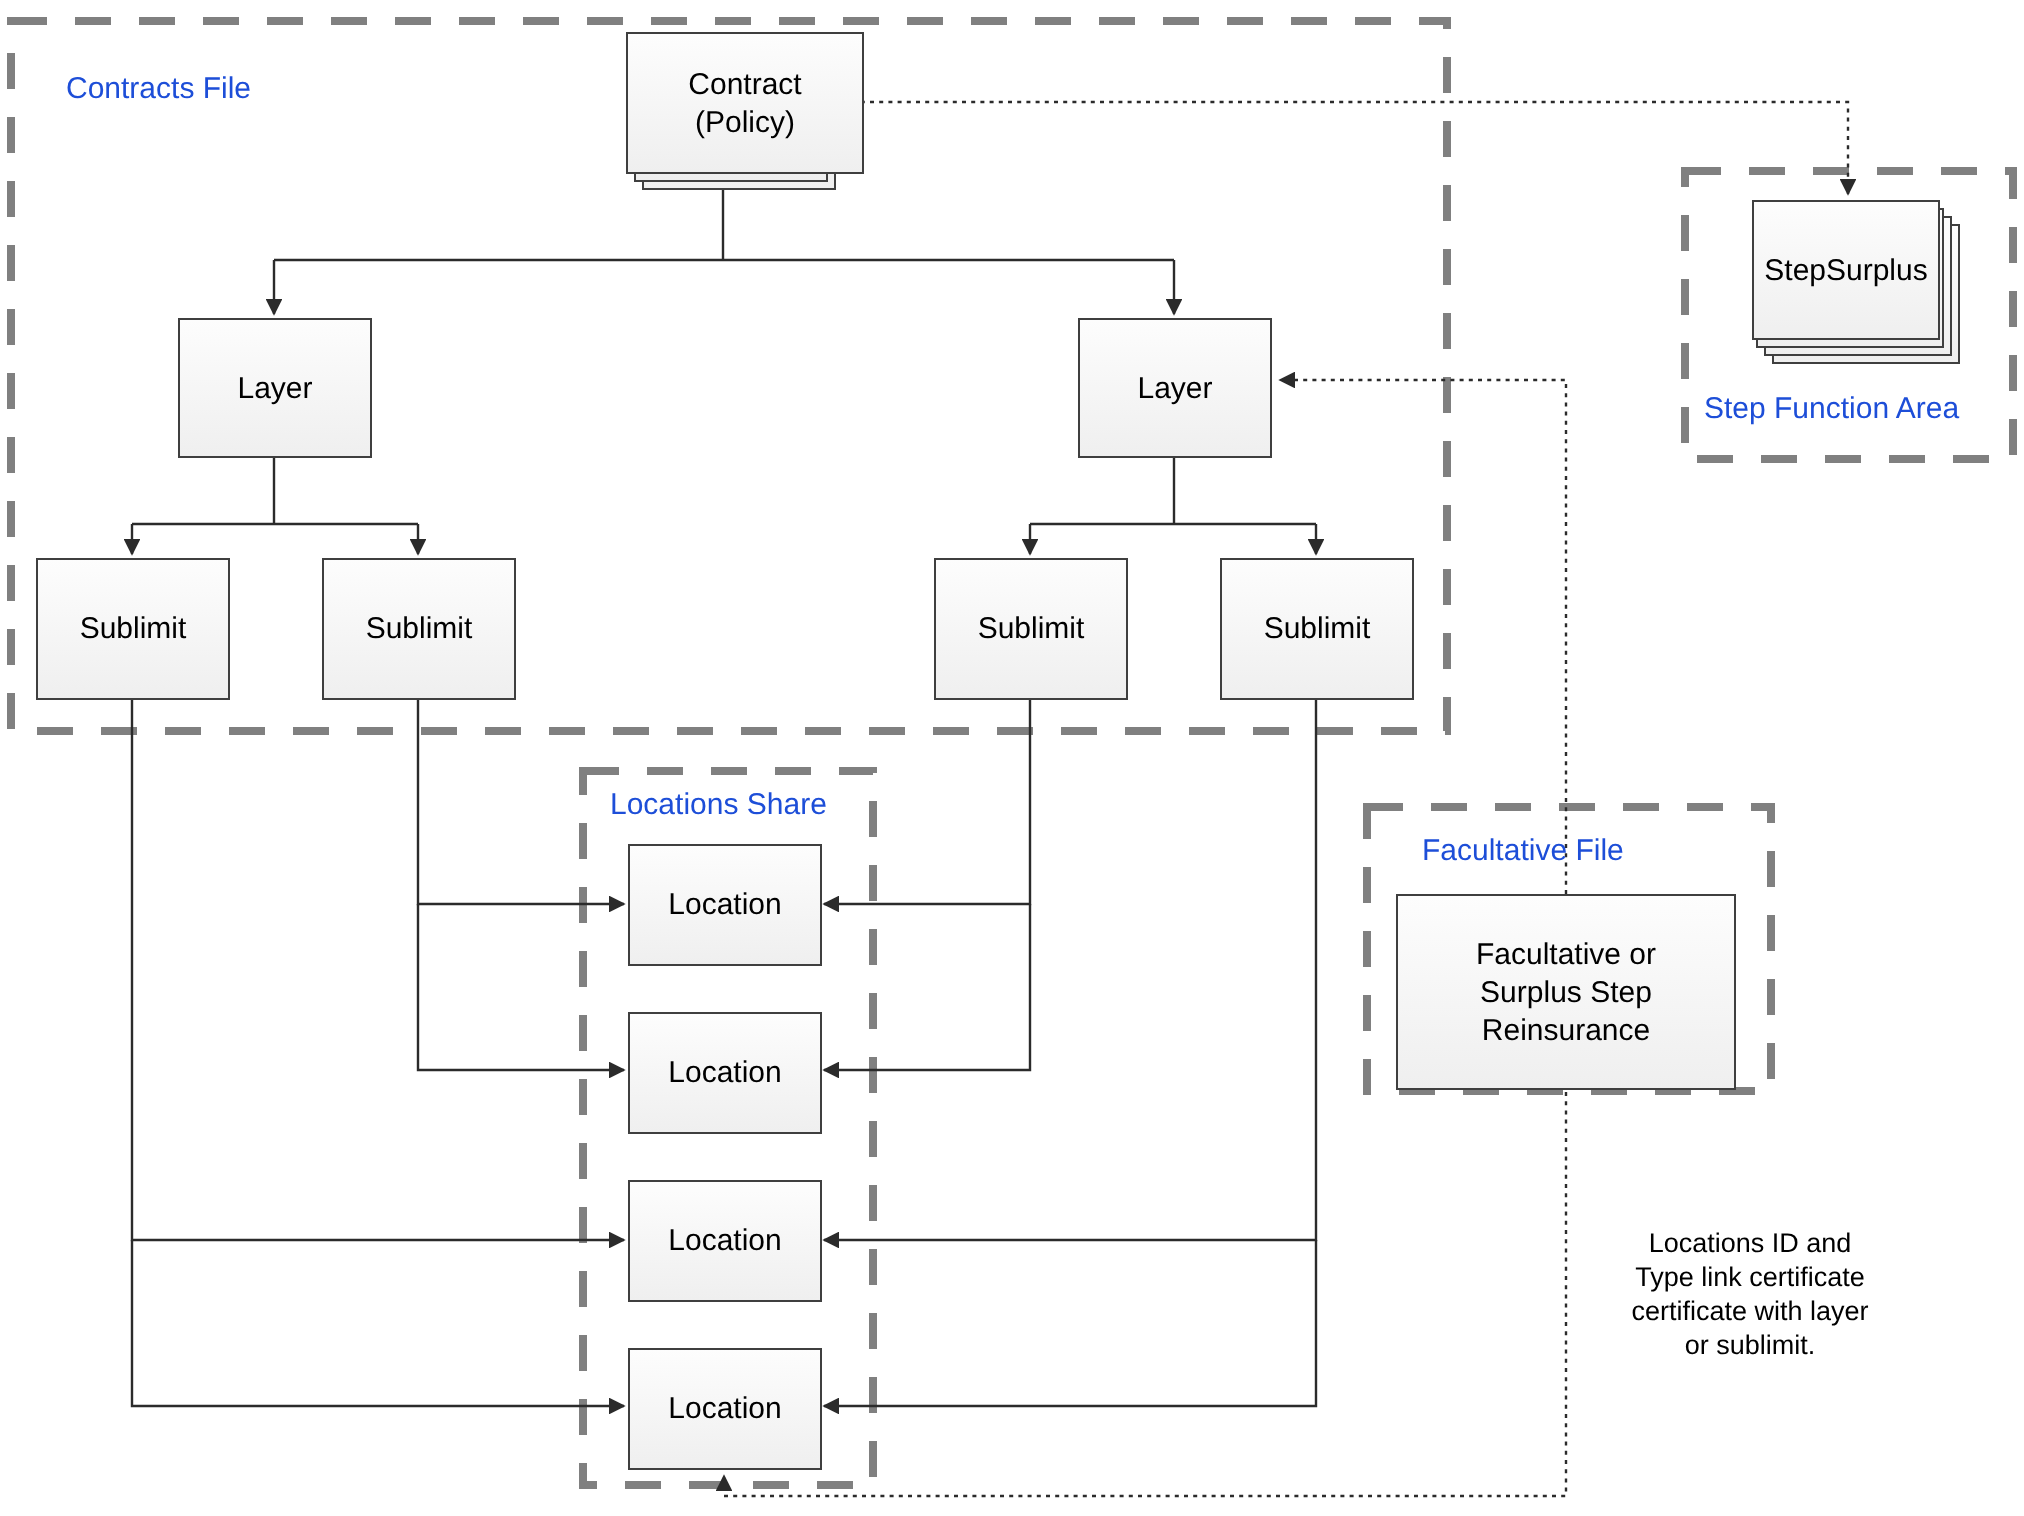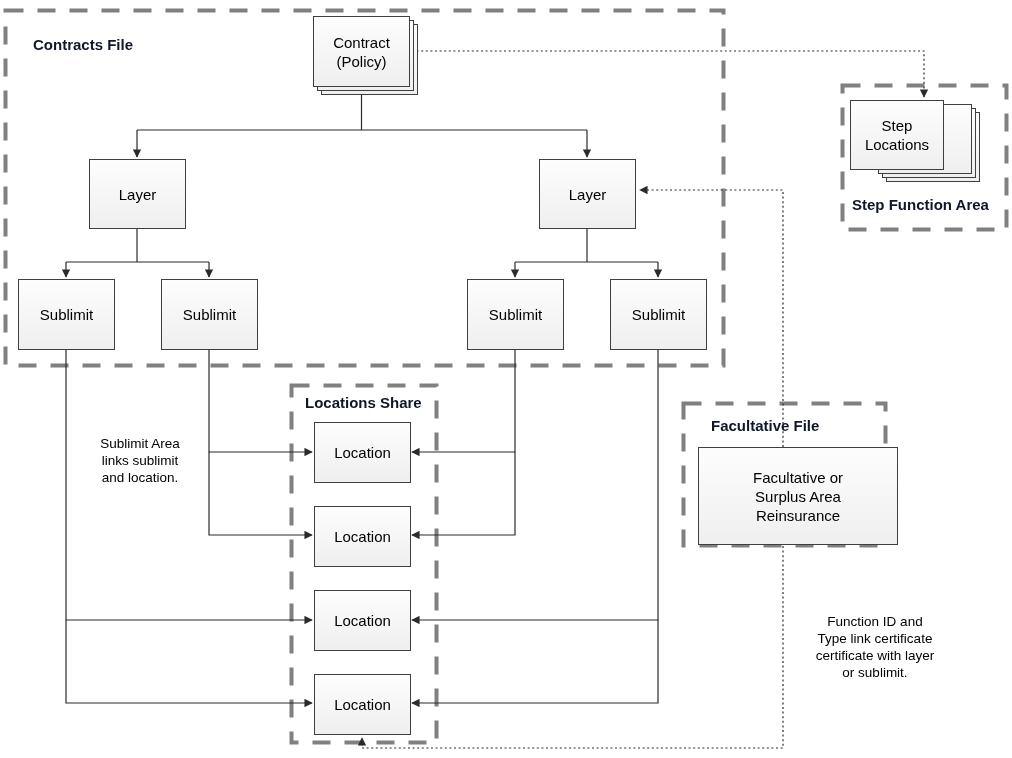--- a/index.html
+++ b/index.html
@@ -5,21 +5,21 @@
   html,body{margin:0;padding:0;background:#ffffff;}
   body{font-family:"Liberation Sans","DejaVu Sans",sans-serif;}
   #canvas{position:relative;width:1012px;height:758px;overflow:hidden;background:#fff;}
   svg.layer{position:absolute;left:0;top:0;width:1012px;height:758px;}
   .node{position:absolute;box-sizing:border-box;border:1px solid #3f3f3f;
         background:linear-gradient(to bottom,#fdfdfd 0%,#efefef 100%);
         display:flex;align-items:center;justify-content:center;text-align:center;
         color:#000;font-size:15px;line-height:19px;}
   .stack-shadow{position:absolute;box-sizing:border-box;border:1px solid #3f3f3f;
         background:linear-gradient(to bottom,#fdfdfd 0%,#efefef 100%);}
-  .grouplabel{position:absolute;color:#0f172a;font-size:15px;line-height:18px;white-space:nowrap;font-weight:bold;}
+  .grouplabel{position:absolute;color:#1d4ed8;font-size:15px;line-height:18px;white-space:nowrap;}
   .note{position:absolute;color:#000;font-size:13.5px;line-height:17px;text-align:center;}
 </style>
 </head>
 <body>
 
 <div id="canvas">
 
   <svg class="layer">
 
     <rect x="5.5" y="10.5" width="718" height="355" fill="none" stroke="#808080" stroke-width="4" stroke-dasharray="18,14"></rect>
@@ -78,58 +78,53 @@
     </g>
   </svg>
 
   <div class="grouplabel" style="left:33px;top:36px;">Contracts File</div>
   <div class="grouplabel" style="left:852px;top:196px;">Step Function Area</div>
   <div class="grouplabel" style="left:305px;top:394px;">Locations Share</div>
   <div class="grouplabel" style="left:711px;top:417px;">Facultative File</div>
 
   <div class="stack-shadow" style="left:321px;top:24px;width:97px;height:71px;"></div>
   <div class="stack-shadow" style="left:317px;top:20px;width:97px;height:71px;"></div>
-  <div class="node" style="left:313px;top:16px;width:97px;height:71px;flex-direction:column;">
+  <div class="node" style="left:313px;top:16px;width:119px;height:71px;flex-direction:column;">
     <span>Contract</span>
     <span>(Policy)</span>
   </div>
 
   <div class="node" style="left:89px;top:159px;width:97px;height:70px;">Layer</div>
   <div class="node" style="left:539px;top:159px;width:97px;height:70px;">Layer</div>
 
   <div class="node" style="left:18px;top:279px;width:97px;height:71px;">Sublimit</div>
   <div class="node" style="left:161px;top:279px;width:97px;height:71px;">Sublimit</div>
   <div class="node" style="left:467px;top:279px;width:97px;height:71px;">Sublimit</div>
   <div class="node" style="left:610px;top:279px;width:97px;height:71px;">Sublimit</div>
 
   <div class="node" style="left:314px;top:422px;width:97px;height:61px;">Location</div>
   <div class="node" style="left:314px;top:506px;width:97px;height:61px;">Location</div>
   <div class="node" style="left:314px;top:590px;width:97px;height:61px;">Location</div>
   <div class="node" style="left:314px;top:674px;width:97px;height:61px;">Location</div>
 
   <div class="stack-shadow" style="left:886px;top:112px;width:94px;height:70px;"></div>
   <div class="stack-shadow" style="left:882px;top:108px;width:94px;height:70px;"></div>
   <div class="stack-shadow" style="left:878px;top:104px;width:94px;height:70px;"></div>
-  <div class="node" style="left:850px;top:100px;width:94px;height:70px;flex-direction:column;">
+  <div class="node" style="left:876px;top:100px;width:94px;height:70px;flex-direction:row;">
     <span>Step</span>
-    <span>Locations</span>
+    <span>Surplus</span>
   </div>
 
-  <div class="node" style="left:698px;top:447px;width:200px;height:98px;flex-direction:column;">
+  <div class="node" style="left:698px;top:447px;width:170px;height:98px;flex-direction:column;">
     <span>Facultative or</span>
-    <span>Surplus Area</span>
+    <span>Surplus Step</span>
     <span>Reinsurance</span>
   </div>
 
-  <div class="note" style="left:80px;top:435px;width:120px;">
-    <div>Sublimit Area</div>
-    <div>links sublimit</div>
-    <div>and location.</div>
-  </div>
 
   <div class="note" style="left:795px;top:613px;width:160px;">
-    <div>Function ID and</div>
+    <div>Locations ID and</div>
     <div>Type link certificate</div>
     <div>certificate with layer</div>
     <div>or sublimit.</div>
   </div>
 
 </div>
 
 </body></html>

